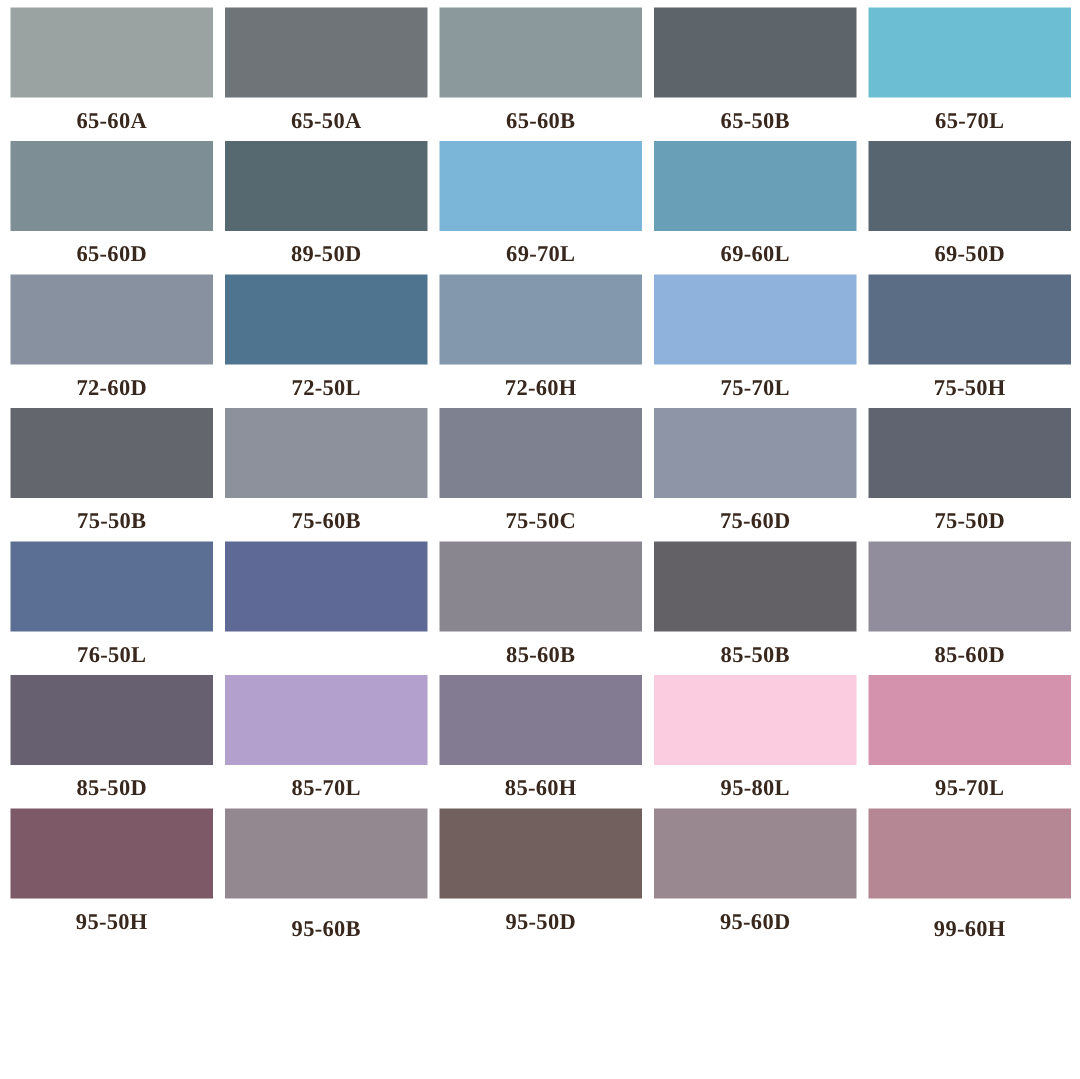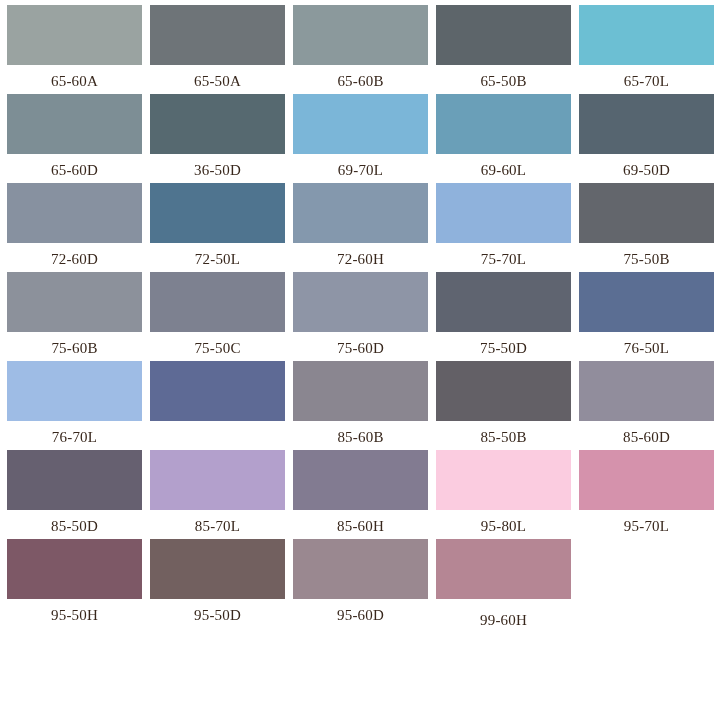--- a/index.html
+++ b/index.html
@@ -32,21 +32,21 @@
   .swatch-chip {
     width: 135px;
     height: 60px;
     display: block;
   }
   .swatch-label {
     display: block;
     width: 100%;
     text-align: center;
     font-size: 15px;
-    font-weight: normal;
+    font-weight: bold;
     color: #38271c;
     letter-spacing: 0.2px;
     line-height: 1;
     padding-top: 9px;
     font-family: "Liberation Serif", "DejaVu Serif", serif;
   }
   
   .swatch-cell.label-low .swatch-label { padding-top: 14px; }
 </style>
 </head>
@@ -72,21 +72,21 @@
     <div class="swatch-cell">
       <span class="swatch-chip" style="background-color: rgb(108, 191, 211);"></span>
       <span class="swatch-label">65-70L</span>
     </div>
     <div class="swatch-cell">
       <span class="swatch-chip" style="background-color: rgb(125, 142, 149);"></span>
       <span class="swatch-label">65-60D</span>
     </div>
     <div class="swatch-cell">
       <span class="swatch-chip" style="background-color: rgb(86, 105, 112);"></span>
-      <span class="swatch-label">36-50D</span>
+      <span class="swatch-label">89-50D</span>
     </div>
     <div class="swatch-cell">
       <span class="swatch-chip" style="background-color: rgb(123, 182, 216);"></span>
       <span class="swatch-label">69-70L</span>
     </div>
     <div class="swatch-cell">
       <span class="swatch-chip" style="background-color: rgb(106, 159, 184);"></span>
       <span class="swatch-label">69-60L</span>
     </div>
     <div class="swatch-cell">
@@ -103,20 +103,24 @@
     </div>
     <div class="swatch-cell">
       <span class="swatch-chip" style="background-color: rgb(132, 152, 173);"></span>
       <span class="swatch-label">72-60H</span>
     </div>
     <div class="swatch-cell">
       <span class="swatch-chip" style="background-color: rgb(143, 178, 220);"></span>
       <span class="swatch-label">75-70L</span>
     </div>
     <div class="swatch-cell">
+      <span class="swatch-chip" style="background-color: rgb(90, 109, 133);"></span>
+      <span class="swatch-label">75-50H</span>
+    </div>
+    <div class="swatch-cell">
       <span class="swatch-chip" style="background-color: rgb(99, 102, 108);"></span>
       <span class="swatch-label">75-50B</span>
     </div>
     <div class="swatch-cell">
       <span class="swatch-chip" style="background-color: rgb(140, 145, 155);"></span>
       <span class="swatch-label">75-60B</span>
     </div>
     <div class="swatch-cell">
       <span class="swatch-chip" style="background-color: rgb(125, 129, 144);"></span>
       <span class="swatch-label">75-50C</span>
@@ -125,24 +129,20 @@
       <span class="swatch-chip" style="background-color: rgb(142, 149, 166);"></span>
       <span class="swatch-label">75-60D</span>
     </div>
     <div class="swatch-cell">
       <span class="swatch-chip" style="background-color: rgb(95, 100, 112);"></span>
       <span class="swatch-label">75-50D</span>
     </div>
     <div class="swatch-cell">
       <span class="swatch-chip" style="background-color: rgb(91, 110, 147);"></span>
       <span class="swatch-label">76-50L</span>
-    </div>
-    <div class="swatch-cell">
-      <span class="swatch-chip" style="background-color: rgb(158, 188, 229);"></span>
-      <span class="swatch-label">76-70L</span>
     </div>
     <div class="swatch-cell">
       <span class="swatch-chip" style="background-color: rgb(94, 106, 149);"></span>
     </div>
     <div class="swatch-cell">
       <span class="swatch-chip" style="background-color: rgb(138, 134, 144);"></span>
       <span class="swatch-label">85-60B</span>
     </div>
     <div class="swatch-cell">
       <span class="swatch-chip" style="background-color: rgb(99, 96, 102);"></span>
@@ -169,20 +169,24 @@
       <span class="swatch-label">95-80L</span>
     </div>
     <div class="swatch-cell">
       <span class="swatch-chip" style="background-color: rgb(213, 146, 172);"></span>
       <span class="swatch-label">95-70L</span>
     </div>
     <div class="swatch-cell">
       <span class="swatch-chip" style="background-color: rgb(125, 88, 102);"></span>
       <span class="swatch-label">95-50H</span>
     </div>
+    <div class="swatch-cell label-low">
+      <span class="swatch-chip" style="background-color: rgb(147, 136, 144);"></span>
+      <span class="swatch-label">95-60B</span>
+    </div>
     <div class="swatch-cell">
       <span class="swatch-chip" style="background-color: rgb(114, 96, 95);"></span>
       <span class="swatch-label">95-50D</span>
     </div>
     <div class="swatch-cell">
       <span class="swatch-chip" style="background-color: rgb(154, 136, 144);"></span>
       <span class="swatch-label">95-60D</span>
     </div>
     <div class="swatch-cell label-low">
       <span class="swatch-chip" style="background-color: rgb(181, 134, 148);"></span>

